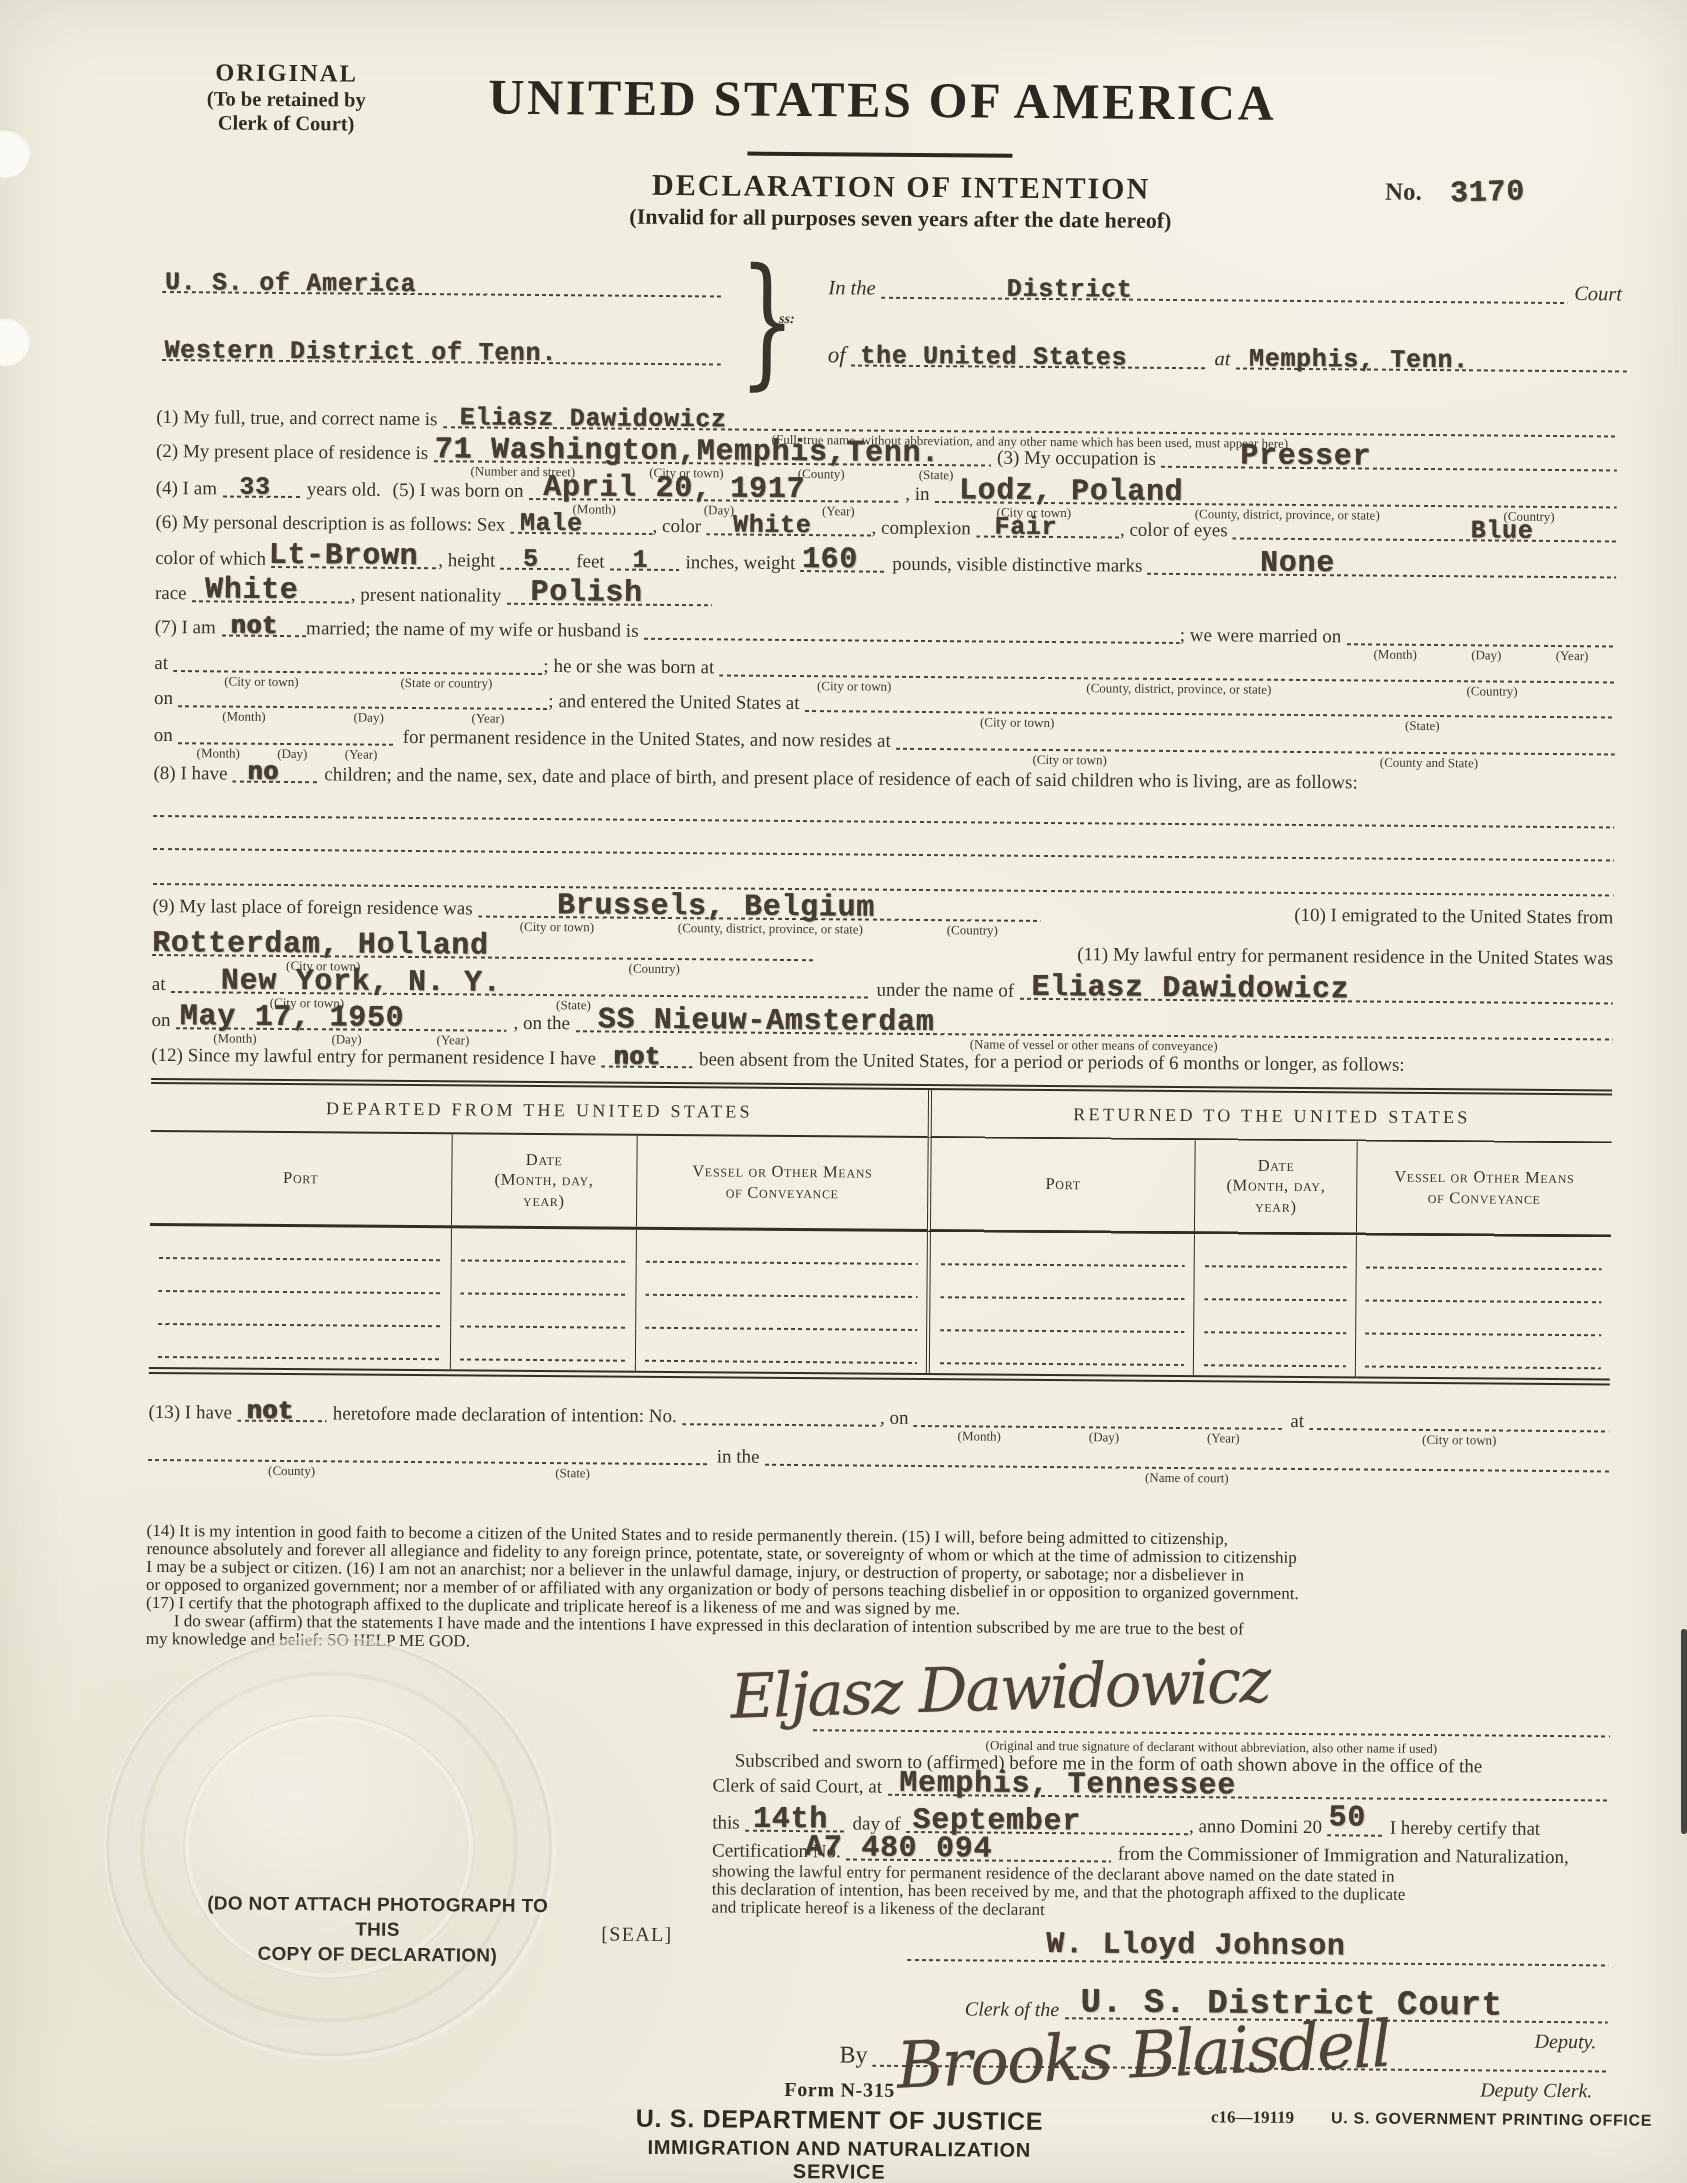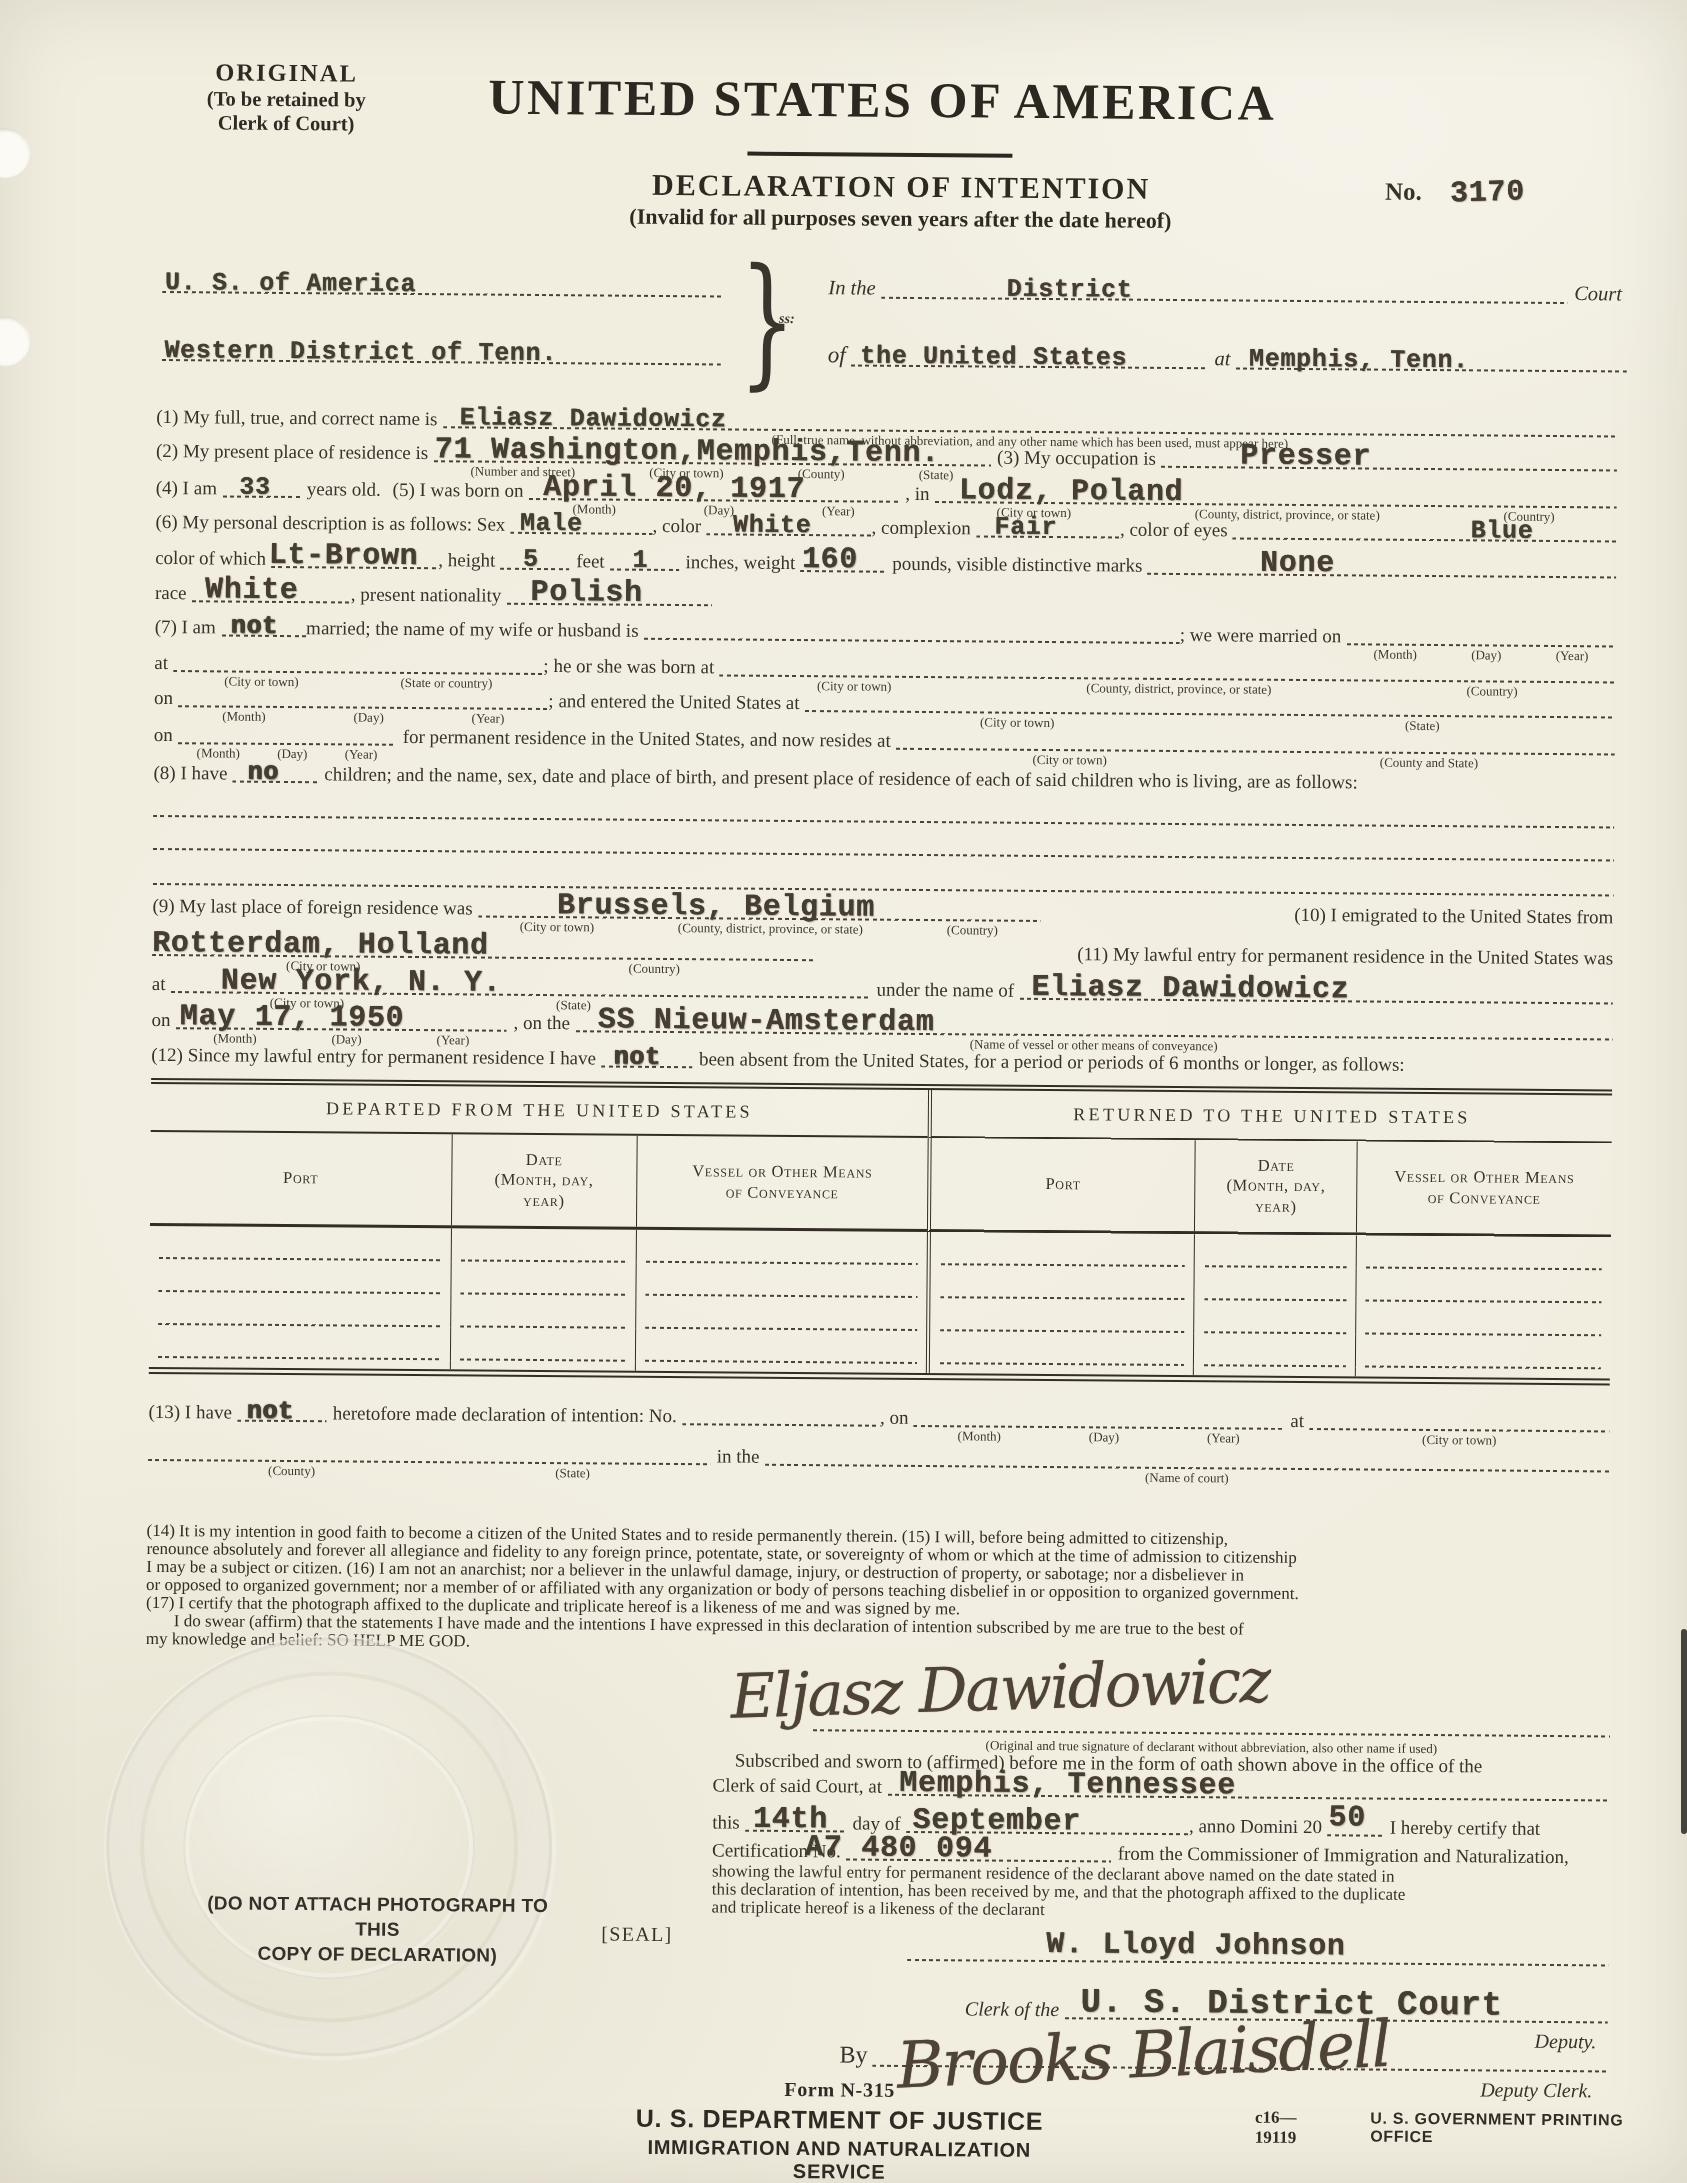--- a/index.html
+++ b/index.html
@@ -118,21 +118,21 @@
   .cert-lines div { white-space:nowrap; }
 
   .court-label { font-size:20px; font-style:italic; }
   .right-tag { position:absolute; font-size:20px; font-style:italic; }
 
   .footer { position:absolute; left:622px; top:2073px; width:463px; text-align:center; color:#2f2a23; font-family:"Liberation Sans", sans-serif; }
   .footer .f1 { font-size:20px; font-weight:bold; font-family:"Liberation Serif", serif; letter-spacing:0.7px; }
   .footer .f2 { font-size:25px; font-weight:bold; letter-spacing:0.7px; margin-top:4px; }
   .footer .f3 { font-size:20px; font-weight:bold; letter-spacing:0.7px; margin-top:3.3px; }
   .gpo { position:absolute; left:1225px; top:2099px; display:flex; align-items:baseline; font-weight:bold; color:#332d26; }
-  .gpo .g1 { font-size:17px; font-family:"Liberation Serif", serif;margin-left:44px; }
+  .gpo .g1 { font-size:17px; font-family:"Liberation Serif", serif; }
   .gpo .g2 { font-size:16px; margin-left:37px; letter-spacing:0.7px; font-family:"Liberation Sans", sans-serif; }
 </style>
 </head>
 <body>
 
 <div class="page">
   <div class="hole" style="top:128px"></div>
   <div class="hole" style="top:316px"></div>
   <div class="edge-sliver"></div>
 

